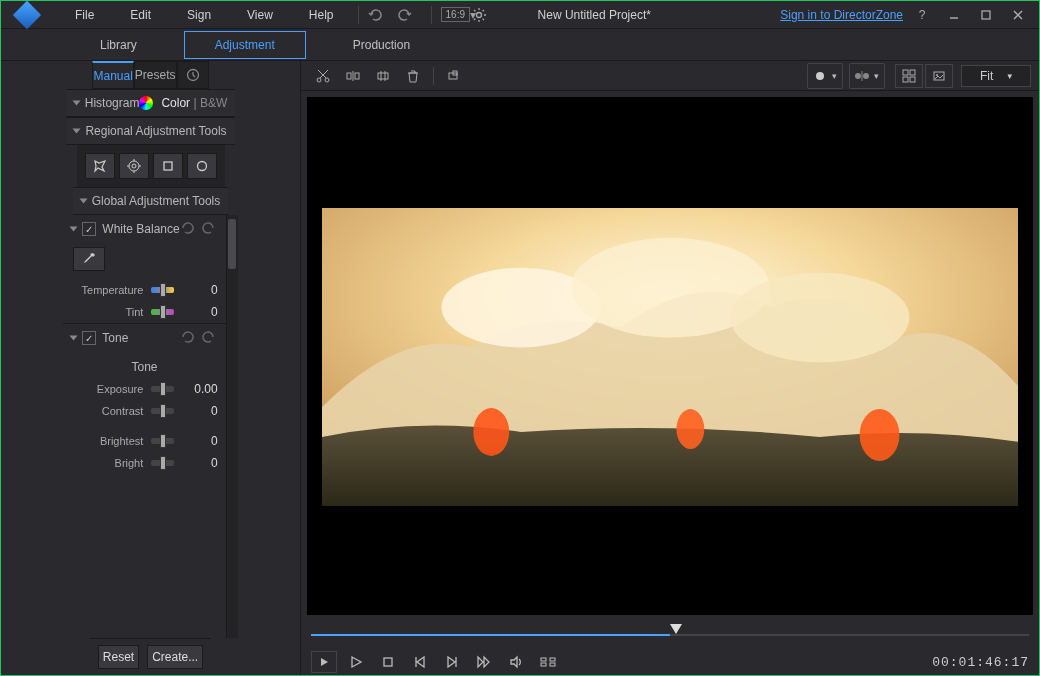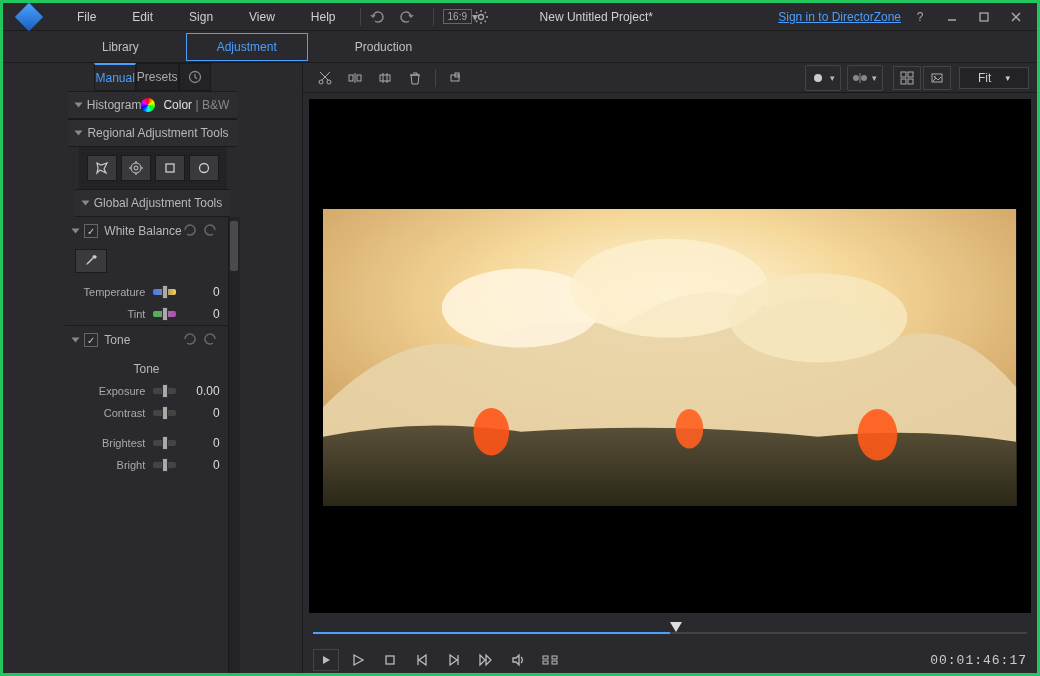--- a/index.html
+++ b/index.html
@@ -1,17 +1,17 @@
 <!DOCTYPE html>
 <html><head>
 <meta charset="utf-8">
 <style>
 * { margin: 0; padding: 0; box-sizing: border-box; font-family: "Segoe UI", Arial, sans-serif; }
 body { background: #1a1a1a; width: 1040px; height: 676px; overflow: hidden; color: #b8b8b8; font-size: 12px; }
-.app { width: 1040px; height: 676px; background: #404040; border: 3px solid #22c55e; display: flex; flex-direction: column; }
+.app { width: 1040px; height: 676px; background: #404040; border: 1px solid #22c55e; display: flex; flex-direction: column; }
 
 
 .menubar { height: 28px; background: #2a2a2e; display: flex; align-items: center; padding: 0 8px; border-bottom: 1px solid #1a1a1a; }
 .logo-diamond { width: 20px; height: 20px; background: linear-gradient(135deg,#4aa3ff,#1a5fbf); transform: rotate(45deg); margin: 0 20px 0 8px; }
 .menu-item { padding: 4px 18px; color: #d0d0d0; cursor: pointer; }
 .menubar-sep { width: 1px; height: 18px; background: #444; margin: 0 6px; }
 .menubar-icon { width: 24px; height: 24px; display: flex; align-items: center; justify-content: flex-start; color: #999; margin: 0 3px; cursor: pointer; }
 .aspect-badge { border: 1px solid #666; padding: 1px 4px; font-size: 10px; color: #aaa; }
 .project-title { margin-left: 40px; color: #d0d0d0; }
 .signin-link { margin-left: auto; color: #4a9fff; text-decoration: underline; }
@@ -304,20 +304,24 @@
                 <div class="thumb"></div>
               </div>
             <div class="ctrl-val">0</div>
           </div>
         </div>
         <div class="vscrollbar">
             <div class="vscroll-thumb"></div>
           </div>
       </div>
 
+      <div class="btn-row">
+        <div class="panel-btn">Reset</div>
+        <div class="panel-btn">Create...</div>
+      </div>
 
     </div>
 
     <div class="preview">
       <div class="preview-toolbar">
         <div class="pt-btn">
             <svg width="16" height="16" viewBox="0 0 16 16">
               <circle cx="4" cy="12" r="2" fill="none" stroke="#aaa"></circle>
               <circle cx="12" cy="12" r="2" fill="none" stroke="#aaa"></circle>
               <path d="M5 10L13 2M11 10L3 2" stroke="#aaa"></path>

